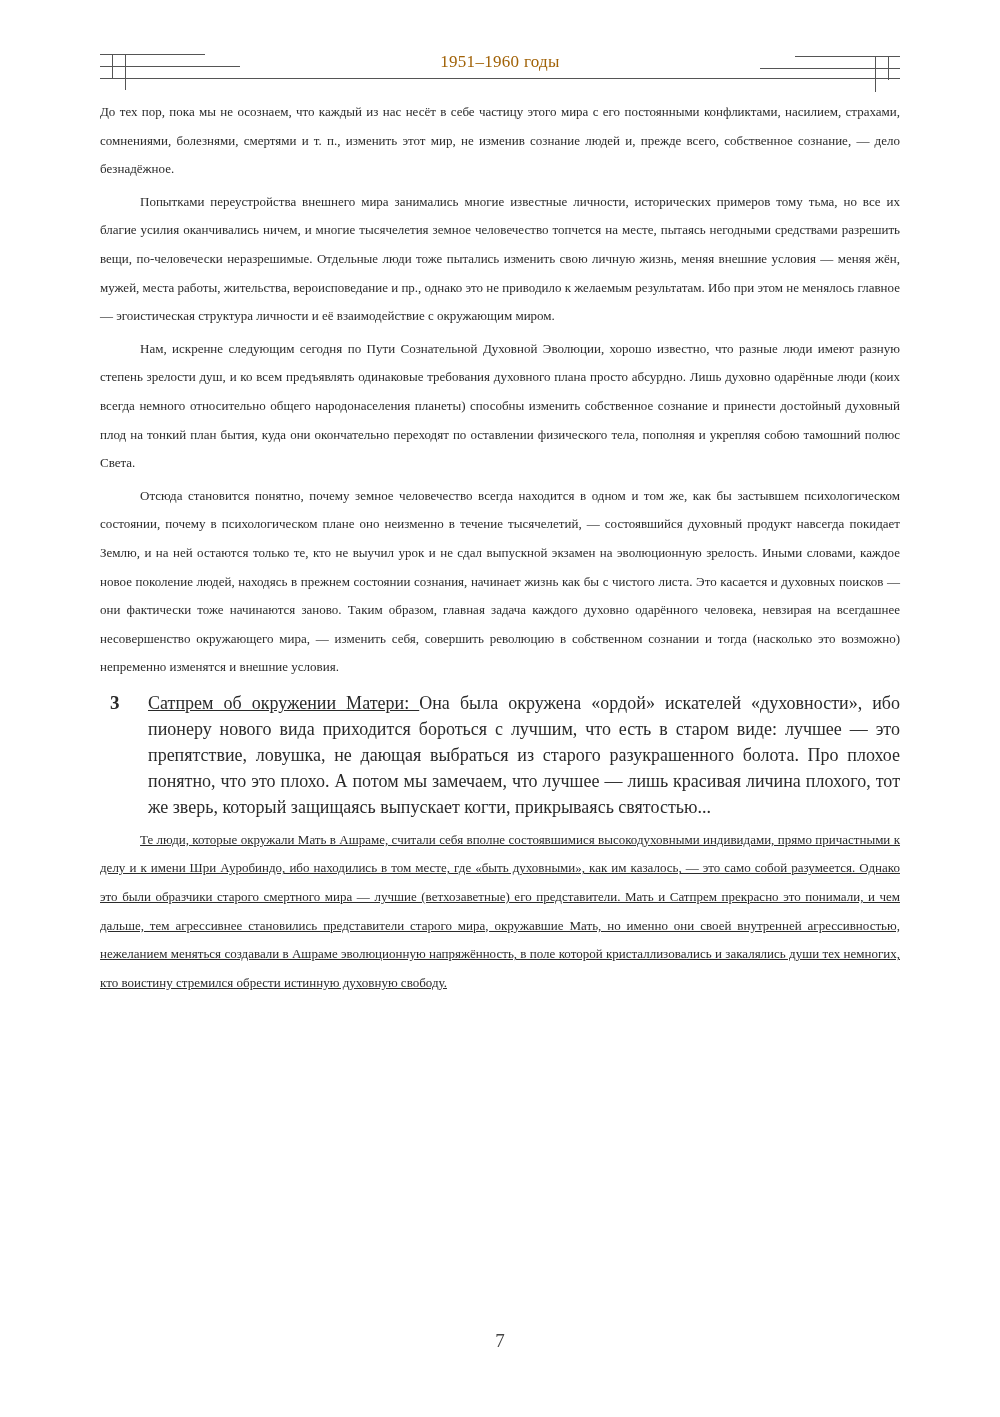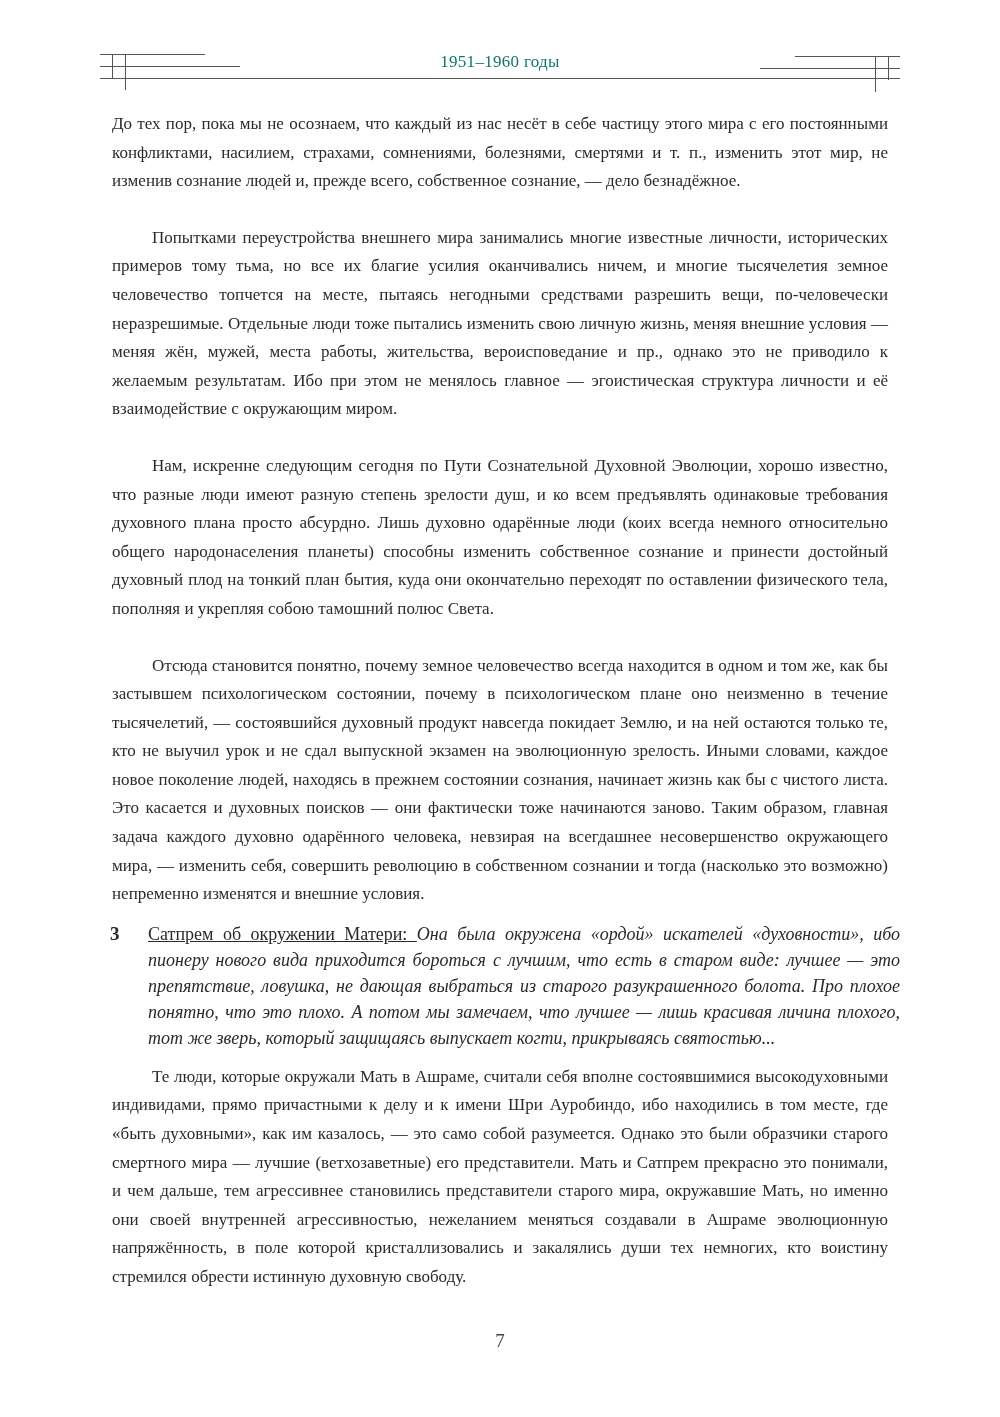--- a/index.html
+++ b/index.html
@@ -2,32 +2,32 @@
 <html><head>
 <meta charset="utf-8">
 <style>
   html, body { margin: 0; padding: 0; background: #ffffff; }
   body { width: 1000px; height: 1417px; position: relative; overflow: hidden;
          font-family: "Liberation Serif", "DejaVu Serif", serif; color: #2a2a2a; }
   .header { position: absolute; left: 0; top: 0; width: 1000px; height: 100px; }
   .rule { position: absolute; height: 1px; background: #555; }
   .vrule { position: absolute; width: 1px; background: #555; }
   .header-title { position: absolute; top: 52px; left: 0; width: 1000px; text-align: center;
-                  font-size: 17px; color: #0f766e; letter-spacing: 0.3px; }
+                  font-size: 17px; color: #a16207; letter-spacing: 0.3px; }
   .body { position: absolute; left: 100px; top: 98px; width: 800px; }
-  p { margin: 12px; font-size: 17px; line-height: 28.6px; text-align: justify; }
+  p { margin: 0; font-size: 13px; line-height: 28.6px; text-align: justify; }
   p.indent { text-indent: 40px; }
   .gap { height: 4px; }
   .footnote { position: relative; margin-top: 8px; margin-bottom: 6px; padding-left: 48px; }
   .fn-num { position: absolute; left: 10px; top: 0; font-size: 19px; font-weight: bold; line-height: 26px; }
   .fn-text { font-size: 18px; line-height: 26px; text-align: justify; }
   .fn-lead { font-style: normal; text-decoration: underline; }
-  .fn-quote { font-style: italic; }
+  .fn-quote { }
   .page-number { position: absolute; top: 1330px; left: 0; width: 1000px; text-align: center; font-size: 19px; color: #444; }
-  .last { text-align: justify; }
+  .last { text-align: justify; text-decoration: underline; }
 </style>
 </head>
 <body>
 
 <div class="header">
 
   <div class="rule" style="left:100px; top:54px; width:105px;"></div>
   <div class="rule" style="left:100px; top:66px; width:140px;"></div>
   <div class="vrule" style="left:112px; top:54px; height:24px;"></div>
   <div class="vrule" style="left:125px; top:54px; height:36px;"></div>

